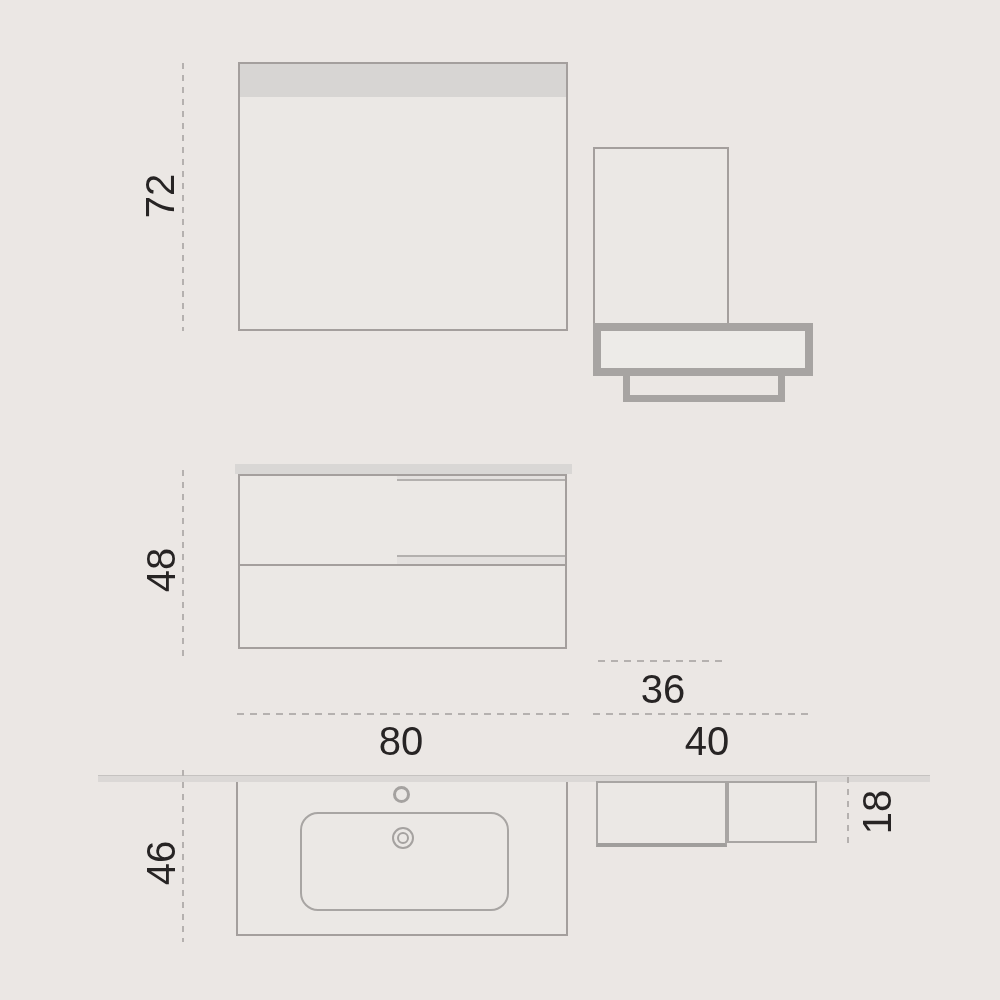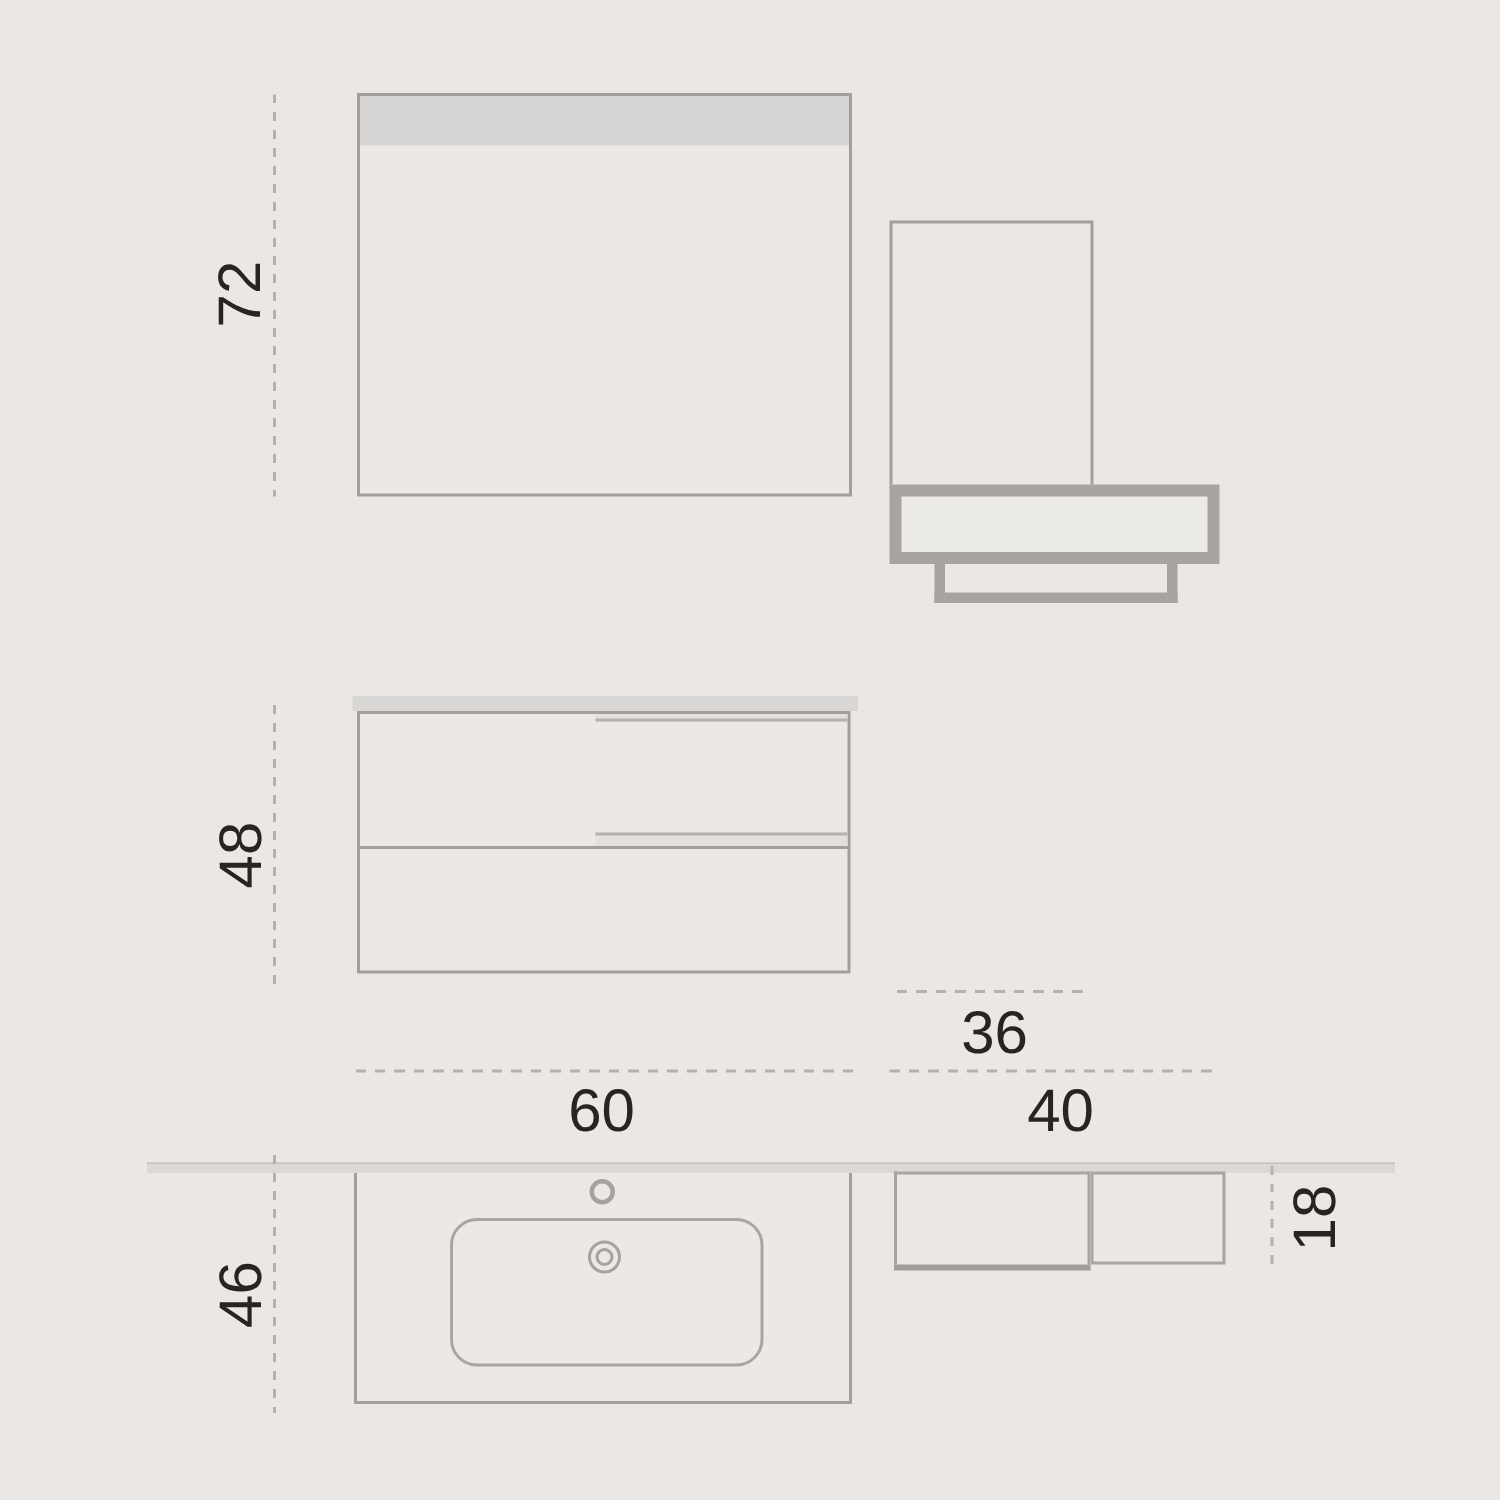--- a/index.html
+++ b/index.html
@@ -158,16 +158,16 @@
   <div class="vdash dash-18"></div>
   <div class="hdash dash-36"></div>
   <div class="hdash dash-90"></div>
   <div class="hdash dash-60"></div>
 
   <div class="dim-label vertical label-72">72</div>
   <div class="dim-label vertical label-48">48</div>
   <div class="dim-label vertical label-46">46</div>
   <div class="dim-label vertical label-18">18</div>
   <div class="dim-label label-36">36</div>
-  <div class="dim-label label-90">60</div>
+  <div class="dim-label label-90">80</div>
   <div class="dim-label label-60">40</div>
 
 </div>
 
 </body></html>

